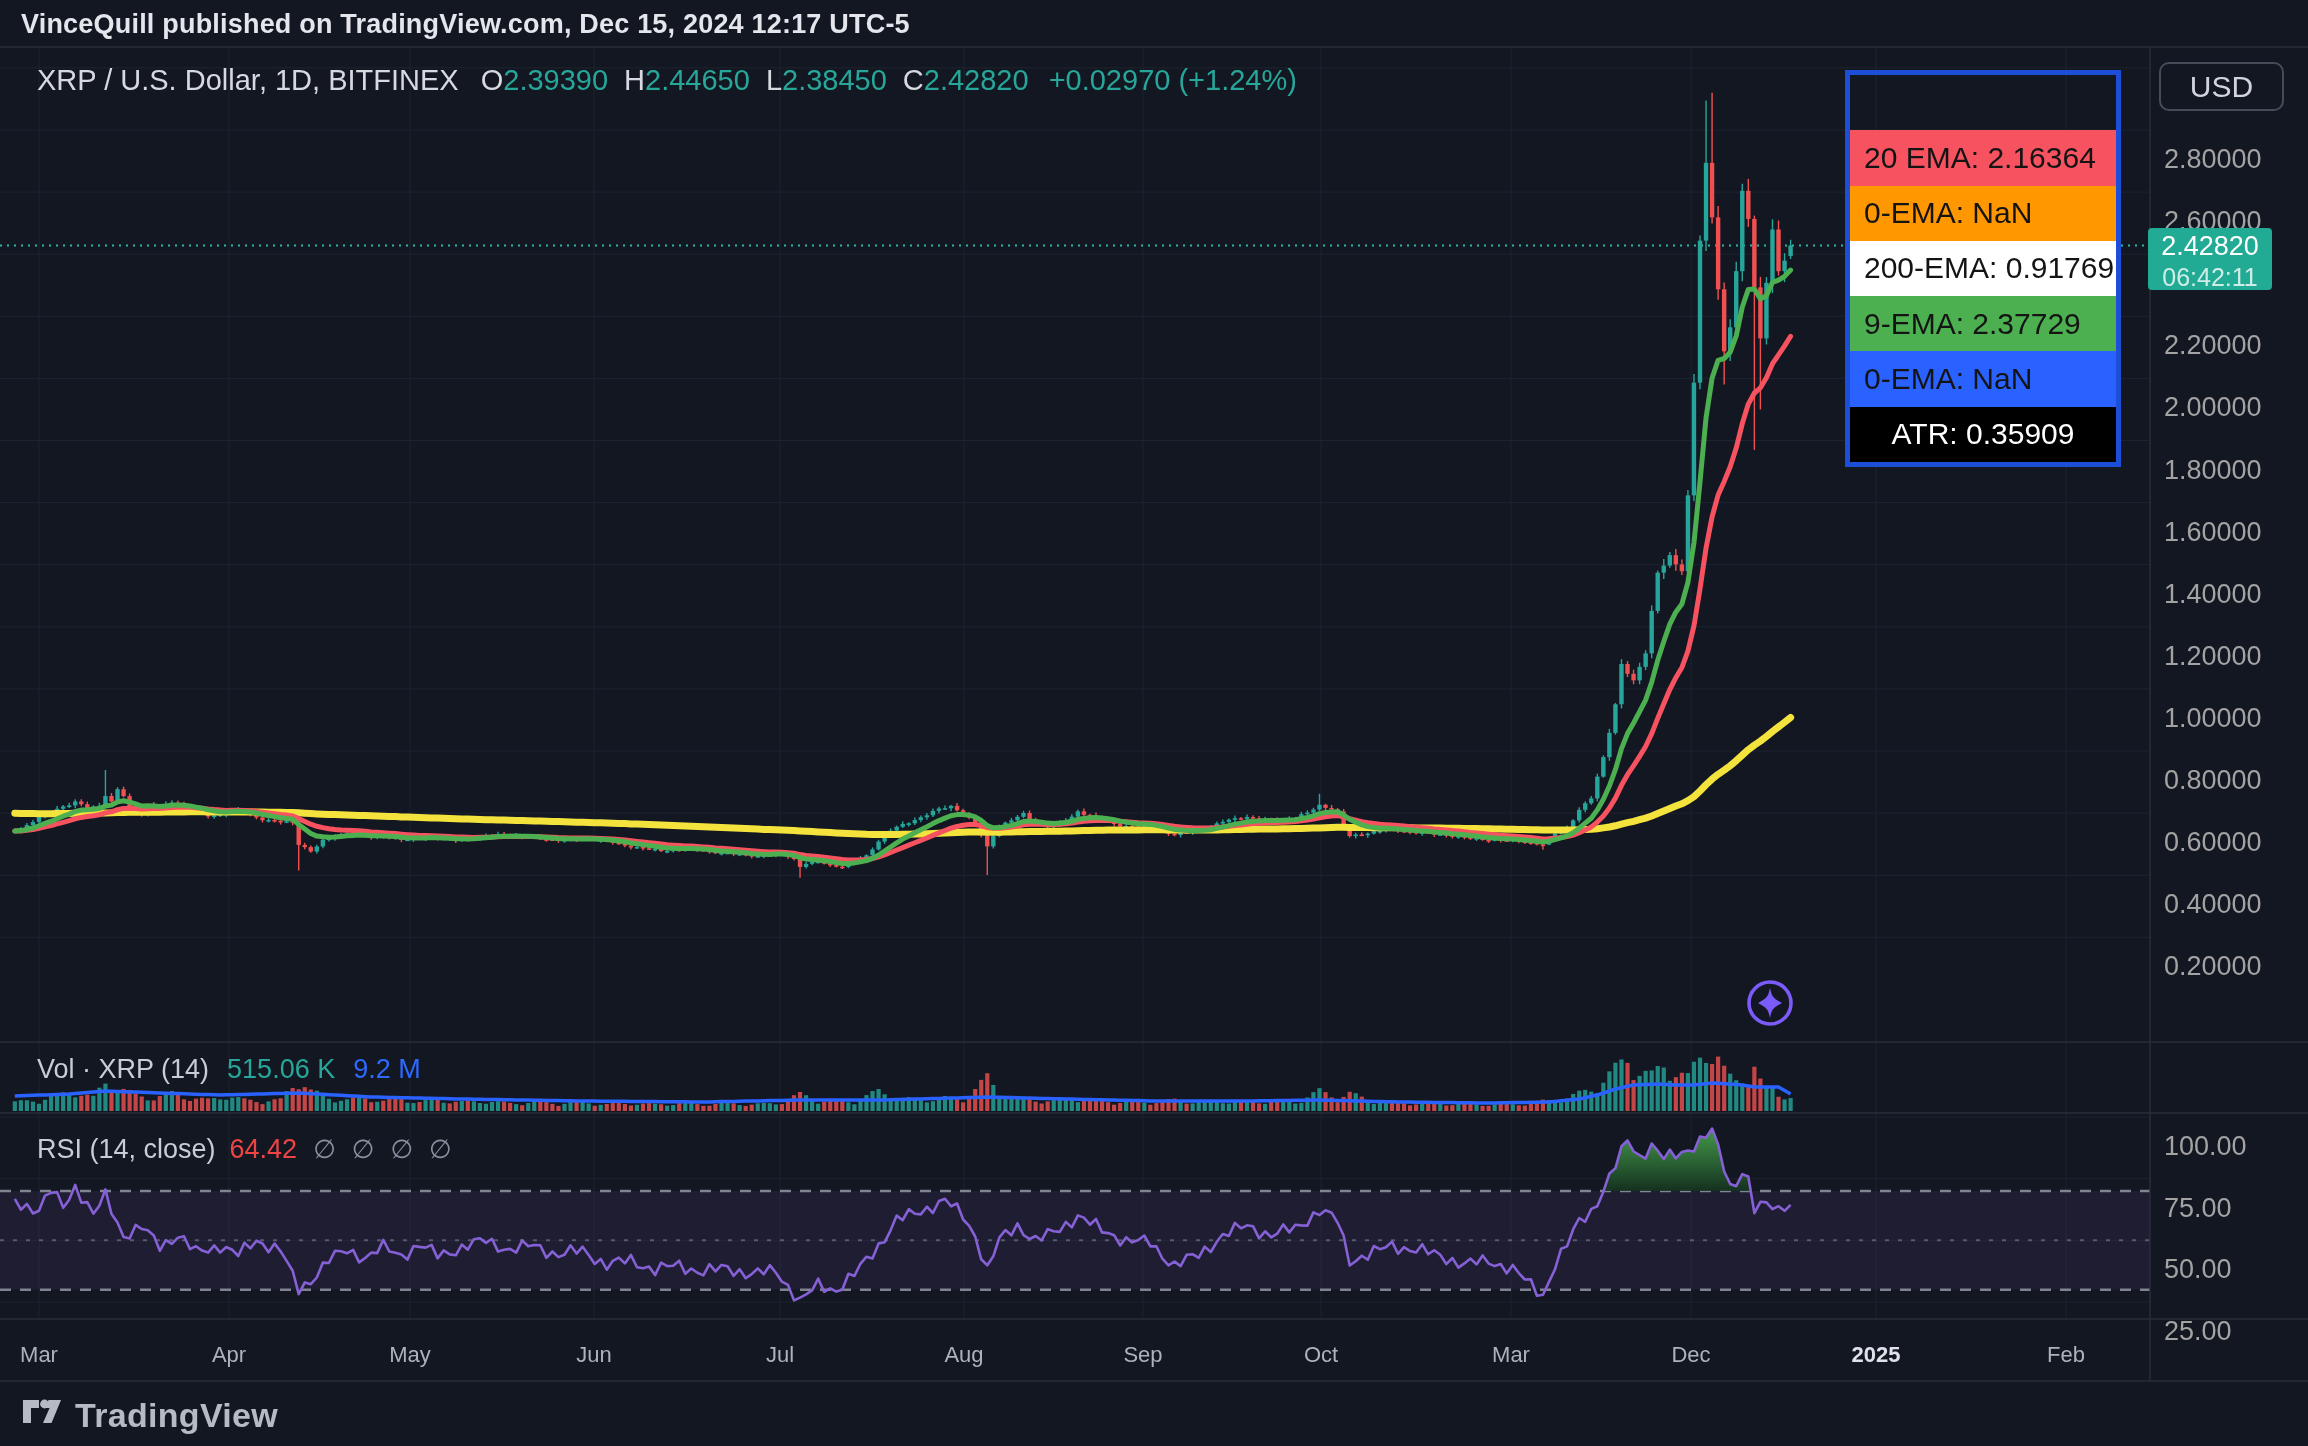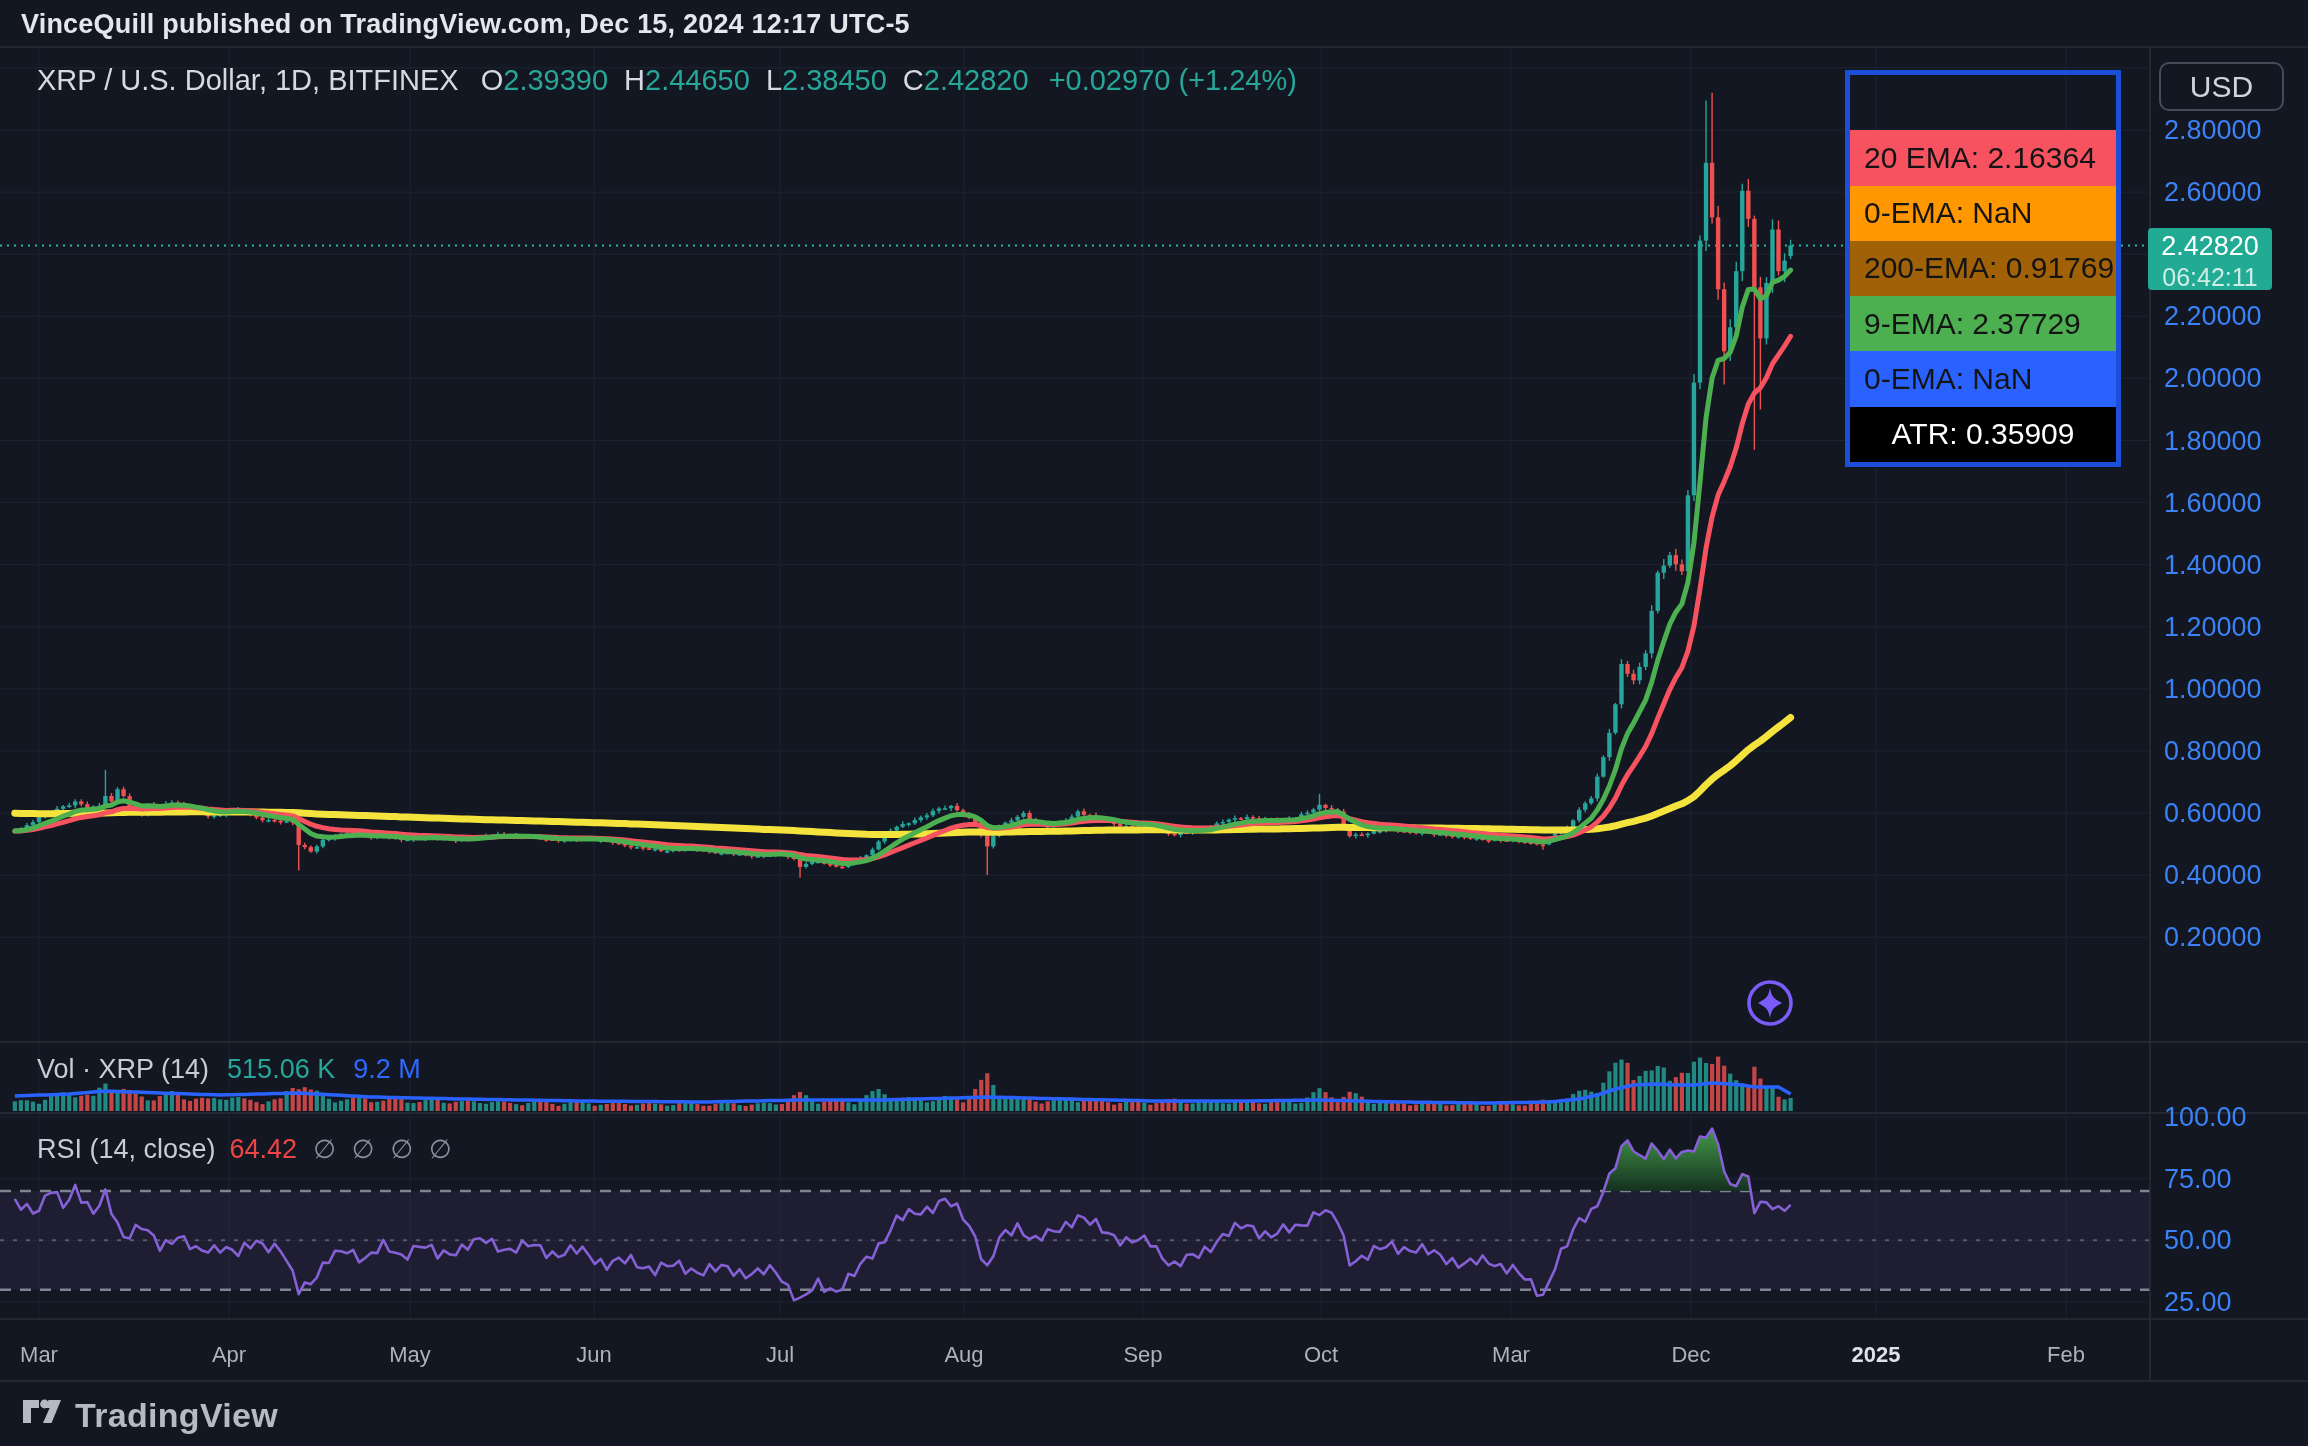--- a/index.html
+++ b/index.html
@@ -18,21 +18,21 @@
   .ma-line{left:37px;top:102px;font-size:27px;color:#c8ccd6;white-space:nowrap;}
   .ghost{color:#87909f;margin-left:16px;font-size:26px;cursor:pointer;}
   .ma-box{left:1845px;top:70px;width:276px;height:397px;border:5px solid #1d4ed8;
           box-sizing:border-box;display:flex;flex-direction:column;z-index:5;}
   .ma-row{flex:1;display:flex;align-items:center;padding-left:14px;font-size:30px;
           font-weight:400;white-space:nowrap;}
   .ma-row.center{justify-content:center;padding-left:0;}
   .usd-btn{left:2159px;top:62px;width:125px;height:49px;border:2px solid #464b58;border-radius:10px;
            color:#d1d4dc;font-size:30px;display:flex;align-items:center;justify-content:center;
            box-sizing:border-box;cursor:pointer;background:rgba(19,23,34,.6);z-index:6;}
-  .scale-label{position:absolute;left:2164px;transform:translateY(-50%);font-size:27px;color:#3b82f6;white-space:nowrap;}
+  .scale-label{position:absolute;left:2164px;transform:translateY(-50%);font-size:27px;color:#a3a3a3;white-space:nowrap;margin-top:29px;}
   .price-badge{left:2148px;top:228px;width:124px;height:62px;background:var(--badge,#22ab94);
                border-radius:4px;color:#fff;text-align:center;z-index:4;}
   .price-badge .p{font-size:27px;margin-top:3px;}
   .price-badge .t{font-size:25px;color:rgba(255,255,255,.78);margin-top:1px;}
   .vol-legend{left:37px;top:1054px;font-size:27px;white-space:nowrap;color:#c8ccd6;}
   .vol-legend .v1{color:#27a699;margin-left:18px;}
   .vol-legend .v2{color:#2d68ff;margin-left:18px;}
   .rsi-legend{left:37px;top:1134px;font-size:27px;white-space:nowrap;color:#c8ccd6;}
   .rsi-legend .val{color:#ef4444;margin-left:14px;}
   .time-label{position:absolute;top:1342px;transform:translateX(-50%);font-size:22px;color:#aeb2bc;}
@@ -1010,21 +1010,21 @@
 
   <div class="abs symbol-line">
     <span class="name">XRP / U.S. Dollar, 1D, BITFINEX</span><span id="quote-pairs"><span class="k">O</span><span class="v pair">2.39390</span><span class="k">H</span><span class="v pair">2.44650</span><span class="k">L</span><span class="v pair">2.38450</span><span class="k">C</span><span class="v pair">2.42820</span></span><span class="chg">+0.02970 (+1.24%)</span>
   </div>
 
 
   <div class="abs ma-box" id="ma-box">
       <div class="ma-row" style="background: transparent; color: rgb(0, 0, 0);"></div>
       <div class="ma-row" style="background: rgb(247, 82, 95); color: rgb(20, 20, 20);">20 EMA: 2.16364</div>
       <div class="ma-row" style="background: rgb(255, 152, 0); color: rgb(20, 20, 20);">0-EMA: NaN</div>
-      <div class="ma-row" style="background: #a16207; color: rgb(20, 20, 20);">200-EMA: 0.91769</div>
+      <div class="ma-row" style="background: #ffffff; color: rgb(20, 20, 20);">200-EMA: 0.91769</div>
       <div class="ma-row" style="background: rgb(76, 175, 80); color: rgb(20, 20, 20);">9-EMA: 2.37729</div>
       <div class="ma-row" style="background: rgb(41, 98, 255); color: rgb(20, 20, 20);">0-EMA: NaN</div>
       <div class="ma-row center" style="background: rgb(0, 0, 0); color: rgb(255, 255, 255);">ATR: 0.35909</div>
     </div>
 
   <div class="abs usd-btn">USD</div>
 
   <div id="price-scale">
       <div class="scale-label" style="top: 130px;">2.80000</div>
       <div class="scale-label" style="top: 192.1px;">2.60000</div>

